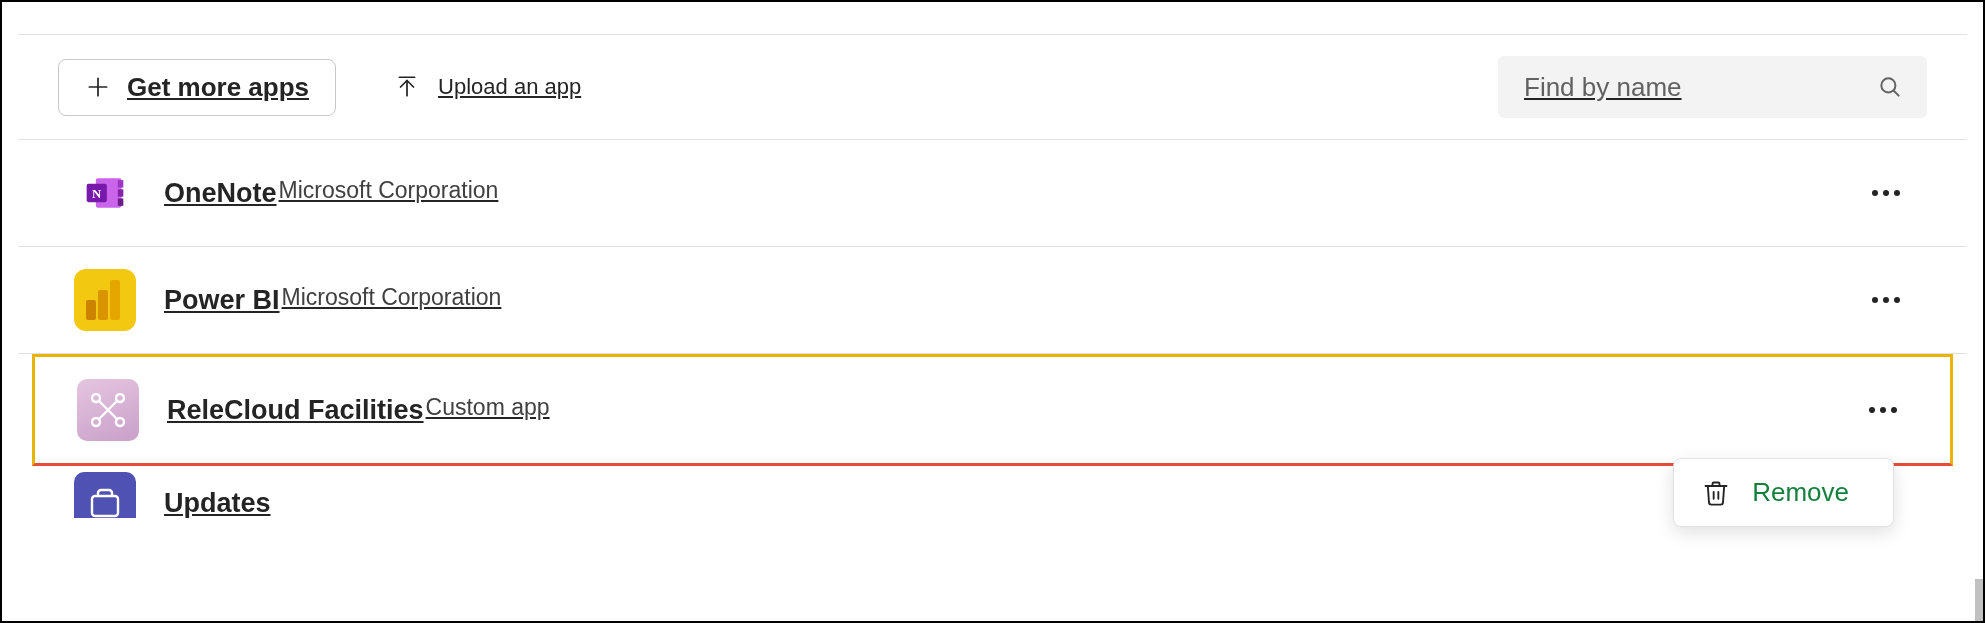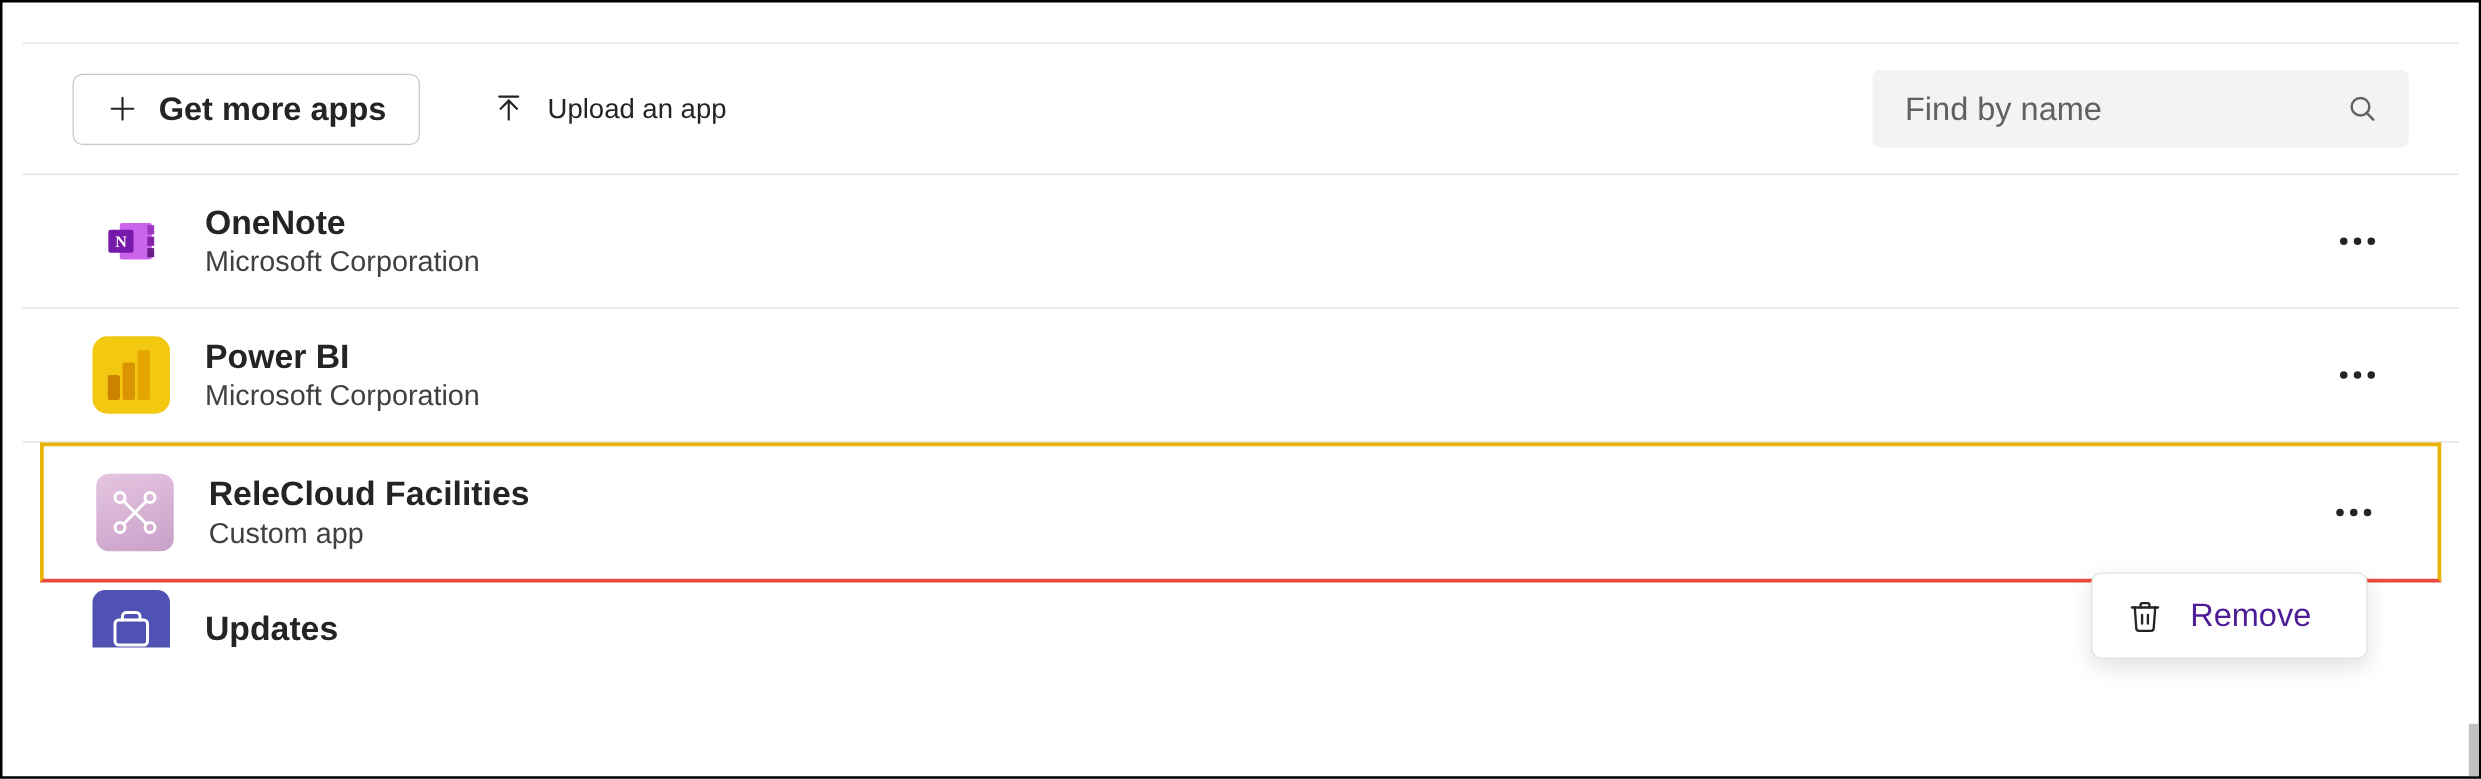--- a/index.html
+++ b/index.html
@@ -9,21 +9,21 @@
     width: 1985px;
     height: 623px;
     background: #fff;
     color: #242424;
     border: 2px solid #000;
     position: relative;
     overflow: hidden;
   }
   .frame {
     position: absolute;
-    left: 16px; right: 16px; top: 0; bottom: 0;
+    left: 16px; right: 16px; top: 0; bottom: 0; text-decoration: underline;
   }
 
   
   .toolbar {
     display: flex;
     align-items: center;
     height: 106px;
     border-top: 1px solid #e1e1e1;
     border-bottom: 1px solid #e1e1e1;
     padding: 0 40px 0 40px;
@@ -103,21 +103,21 @@
     justify-content: center;
     flex-shrink: 0;
     font-weight: 700;
     font-size: 26px;
     color: #fff;
   }
   .app-icon.onenote { background: #fff; }
   .app-icon.powerbi { background: #f2c811; border-radius: 12px; }
   .app-icon.relecloud { background: linear-gradient(160deg,#e5c5e0,#c9a0c9); }
   .app-icon.updates { background: #4f52b2; }
-  .app-text { display:flex; flex-direction:column; gap:2px; }
+  .app-text { display:flex; flex-direction:row; gap:2px; }
   .app-name { font-size: 27px; font-weight: 700; color:#242424; line-height:1.2; }
   .app-pub { font-size: 23px; font-weight: 400; color:#404040; line-height:1.2; }
   .row .row-spacer { flex:1; }
   .more-btn {
     border:none; background:transparent; cursor:pointer;
     padding: 6px 10px; color:#242424;
     font-size: 28px; line-height:1;
   }
   .row.partial { border-bottom:none; padding-bottom: 0; height: 52px; overflow:hidden;text-align:center; }
 
@@ -130,21 +130,21 @@
     border: 1px solid #e1e1e1;
     border-radius: 8px;
     box-shadow: 0 6px 18px rgba(0,0,0,0.12);
     padding: 18px 44px 18px 28px;
     display: flex;
     align-items: center;
     gap: 22px;
     z-index: 20;
     cursor: pointer;
   }
-  .popover-text { font-size: 26px; color:#4c1d95; }
+  .popover-text { font-size: 26px; color:#15803d; }
 
   
   svg { display:block; }
 
   
   .scrollbar-stub {
     position:absolute;
     right:0;
     bottom:0;
     width:8px;

